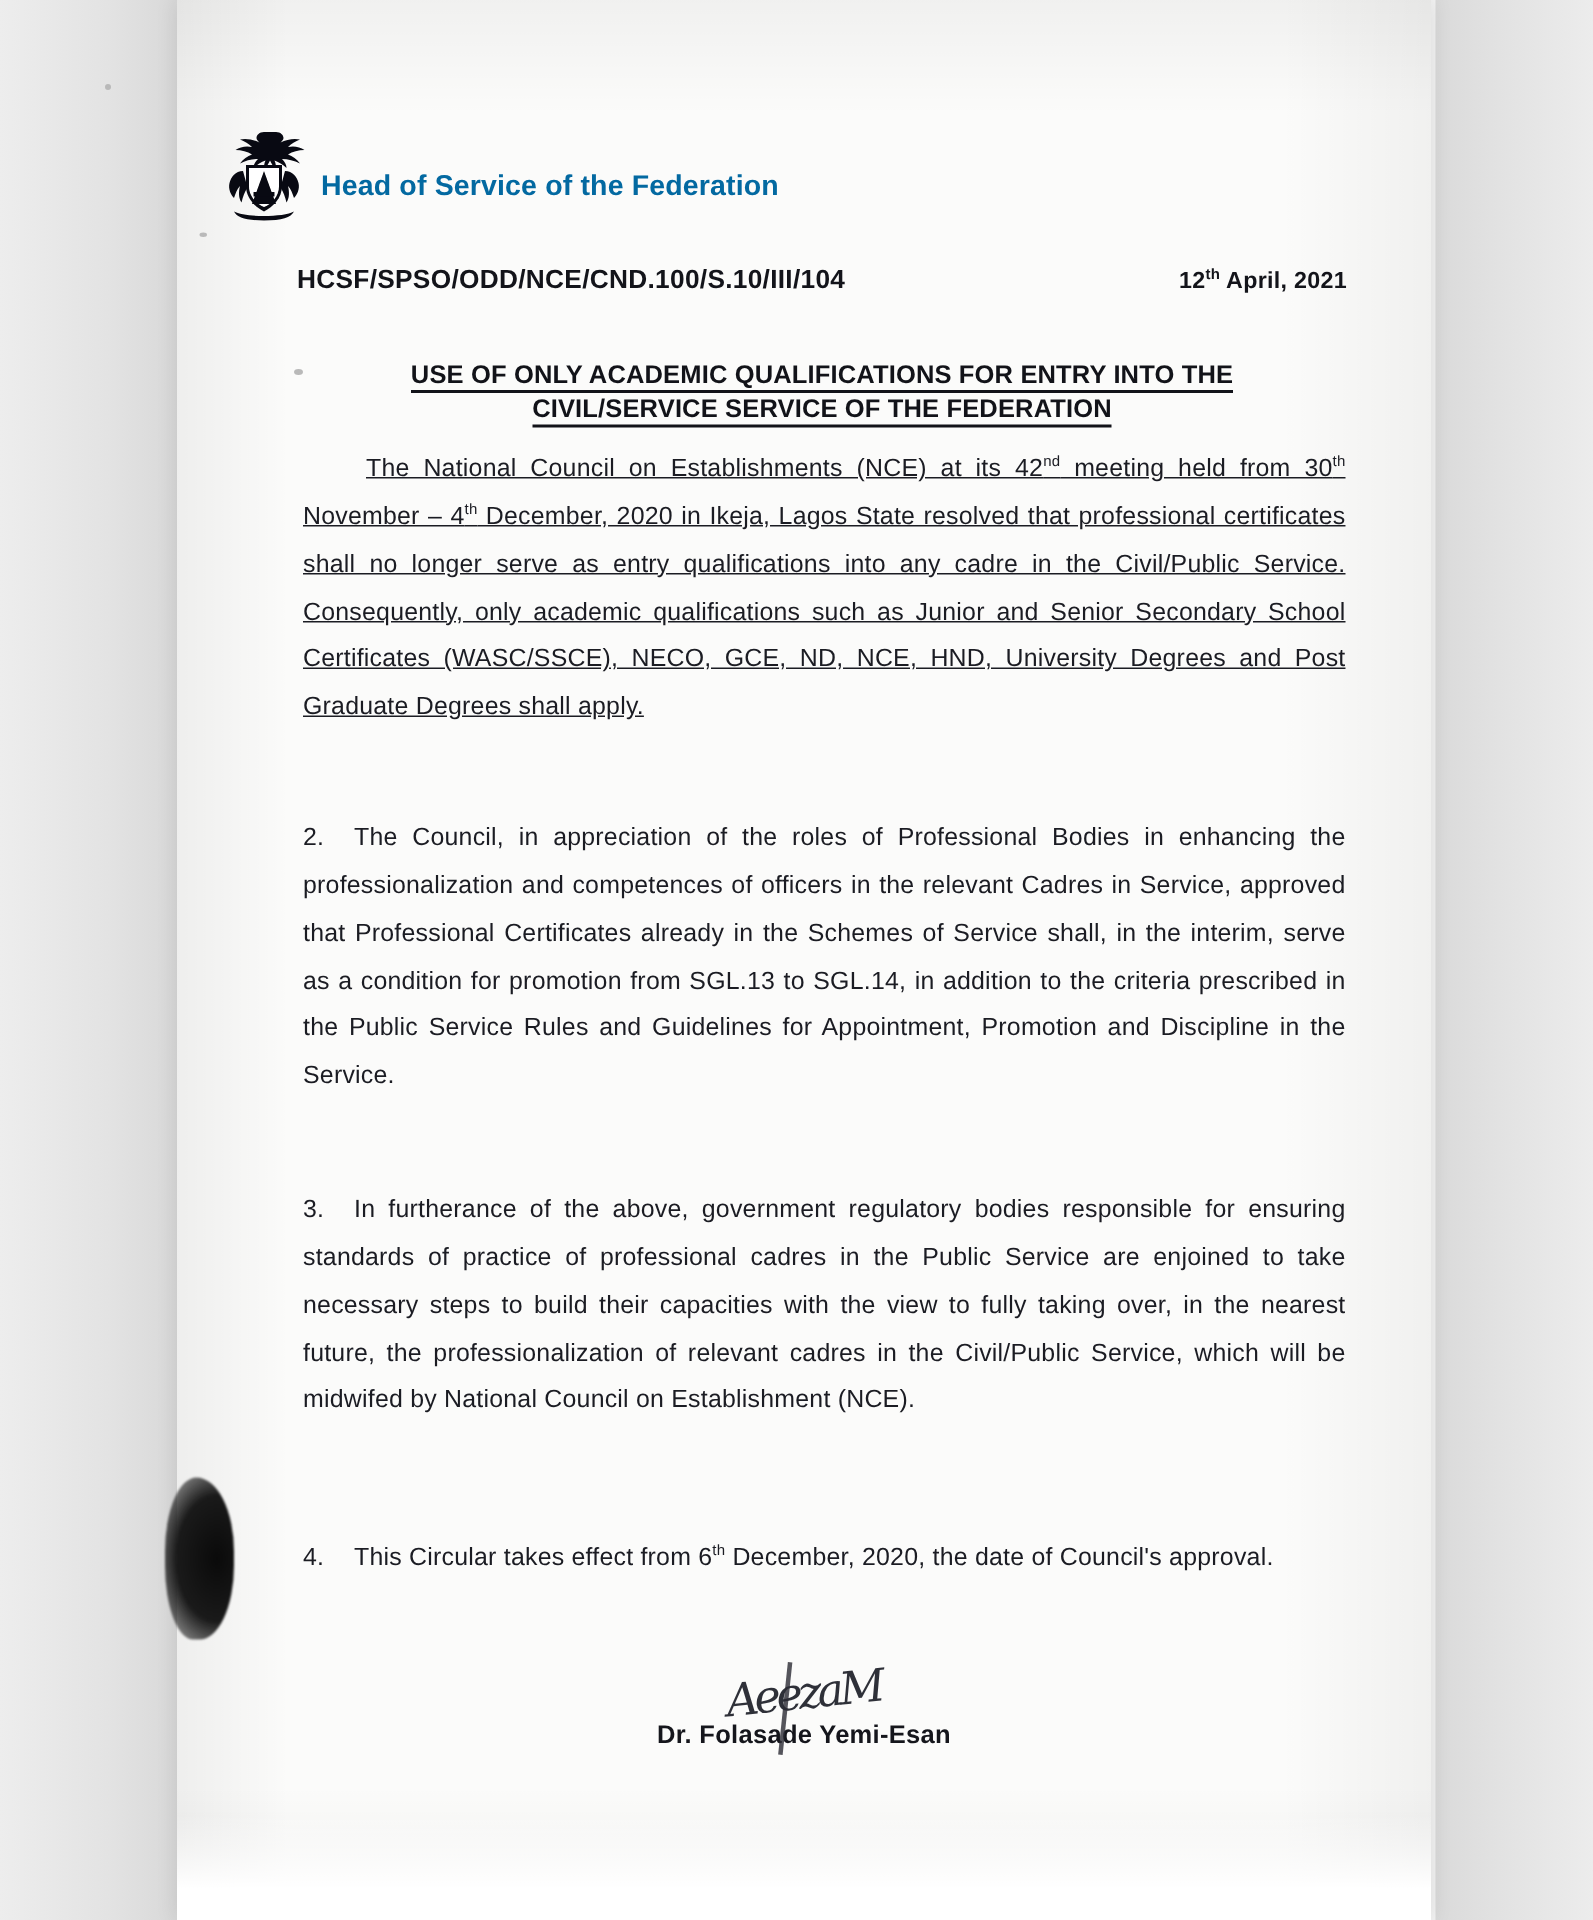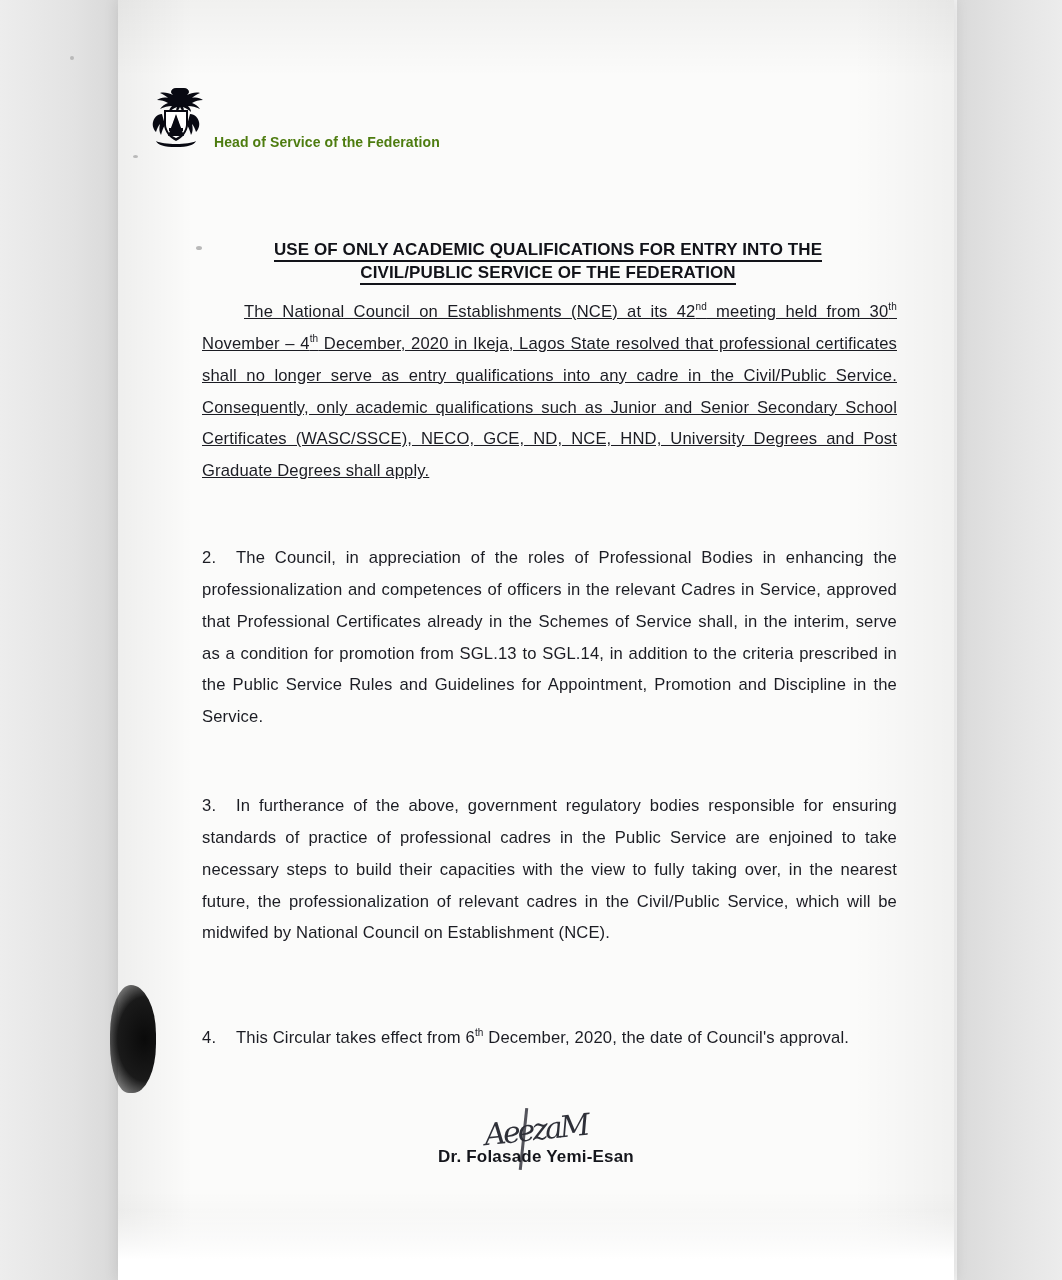--- a/index.html
+++ b/index.html
@@ -95,25 +95,25 @@
     align-items: flex-end;
   }
   .coat {
     width: 72px;
     height: 66px;
     position: relative;
     filter: contrast(1.2);
   }
   .coat svg { display: block; }
   .dept-title {
-    font-size: 14px;
-    font-weight: bold;
-    color: #4d7c0f;
+    font-size: 19px;
+    font-weight: bold;
+    color: #0369a1;
     letter-spacing: 0.1px;
-    margin-bottom: 0;
+    margin-bottom: 14px;
     margin-left: 2px;
     white-space: nowrap;
   }
 
   .refline {
     position: absolute;
     left: 80px;
     top: 176px;
     width: 700px;
     display: flex;
@@ -241,24 +241,28 @@
 
           <path d="M22 30 c-5 0-8 4-9 8 -1 4 1 8 3 10 1-3 2-6 4-8 -1 4-1 8 1 11 1-4 2-7 4-10z" fill="#1c1d24"></path>
           <path d="M50 30 c5 0 8 4 9 8 1 4-1 8-3 10 -1-3-2-6-4-8 1 4 1 8-1 11 -1-4-2-7-4-10z" fill="#1c1d24"></path>
 
           <path d="M16 57 c7 4 33 4 40 0 -2 4-8 6-20 6 -12 0-18-2-20-6z" fill="#1c1d24"></path>
         </svg>
       </div>
       <div class="dept-title">Head of Service of the Federation</div>
     </div>
 
+    <div class="refline">
+      <div class="ref-no">HCSF/SPSO/ODD/NCE/CND.100/S.10/III/104</div>
+      <div class="ref-date"><span>12</span><sup>th</sup><span> April, 2021</span></div>
+    </div>
 
     <div class="subject">
       <span>USE OF ONLY ACADEMIC QUALIFICATIONS FOR ENTRY INTO THE</span><br>
-      <span>CIVIL/PUBLIC SERVICE OF THE FEDERATION</span>
+      <span>CIVIL/SERVICE SERVICE OF THE FEDERATION</span>
     </div>
 
     <div class="body-block" id="para1">
       <span class="indent"></span><span>The National Council on Establishments (NCE) at its 42</span><sup>nd</sup><span> meeting held from 30</span><sup>th</sup><span> November – 4</span><sup>th</sup><span> December, 2020 in Ikeja, Lagos State resolved that professional certificates shall no longer serve as entry qualifications into any cadre in the Civil/Public Service. Consequently, only academic qualifications such as Junior and Senior Secondary School Certificates (WASC/SSCE), NECO, GCE, ND, NCE, HND, University Degrees and Post Graduate Degrees shall apply.</span>
     </div>
 
     <div class="body-block" id="para2">
       <span class="num">2.</span><span>The Council, in appreciation of the roles of Professional Bodies in enhancing the professionalization and competences of officers in the relevant Cadres in Service, approved that Professional Certificates already in the Schemes of Service shall, in the interim, serve as a condition for promotion from SGL.13 to SGL.14, in addition to the criteria prescribed in the Public Service Rules and Guidelines for Appointment, Promotion and Discipline in the Service.</span>
     </div>
 

